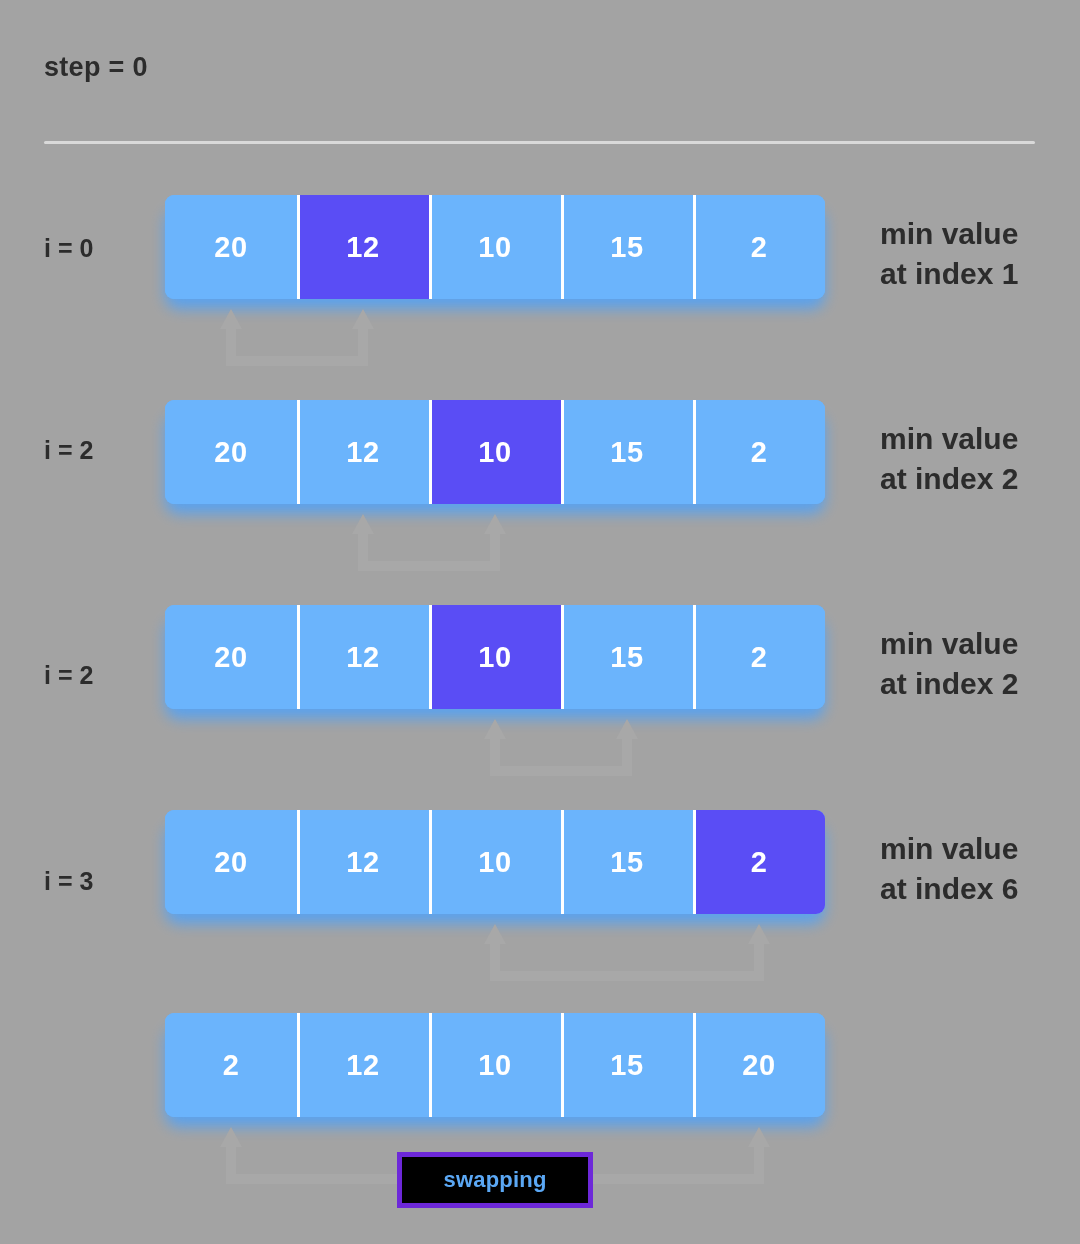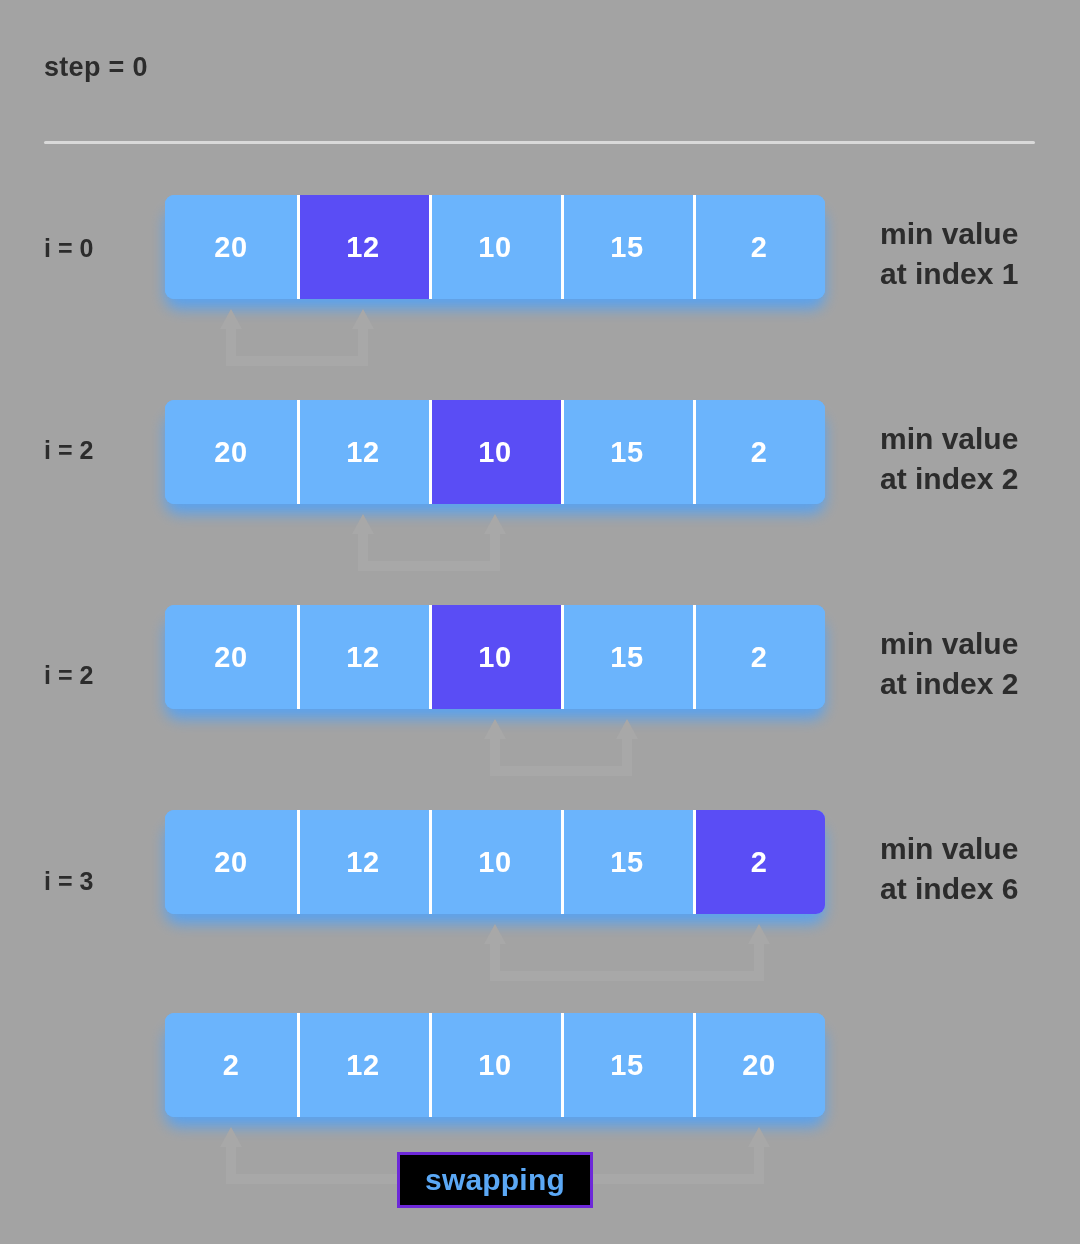--- a/index.html
+++ b/index.html
@@ -134,24 +134,24 @@
     width: 660px;
     height: 70px;
     pointer-events: none;
   }
   .connector svg { display: block; overflow: visible; }
 
   
   .swap-badge {
     position: absolute;
     box-sizing: border-box;
-    border: 3px solid #6d28d9;
+    border: 5px solid #6d28d9;
     background: #000000;
     color: #5ba8f5;
-    font-size: 30px;
+    font-size: 22px;
     font-weight: bold;
     display: flex;
     align-items: center;
     justify-content: center;
     letter-spacing: 0.2px;
   }
 </style>
 </head>
 <body>
 

